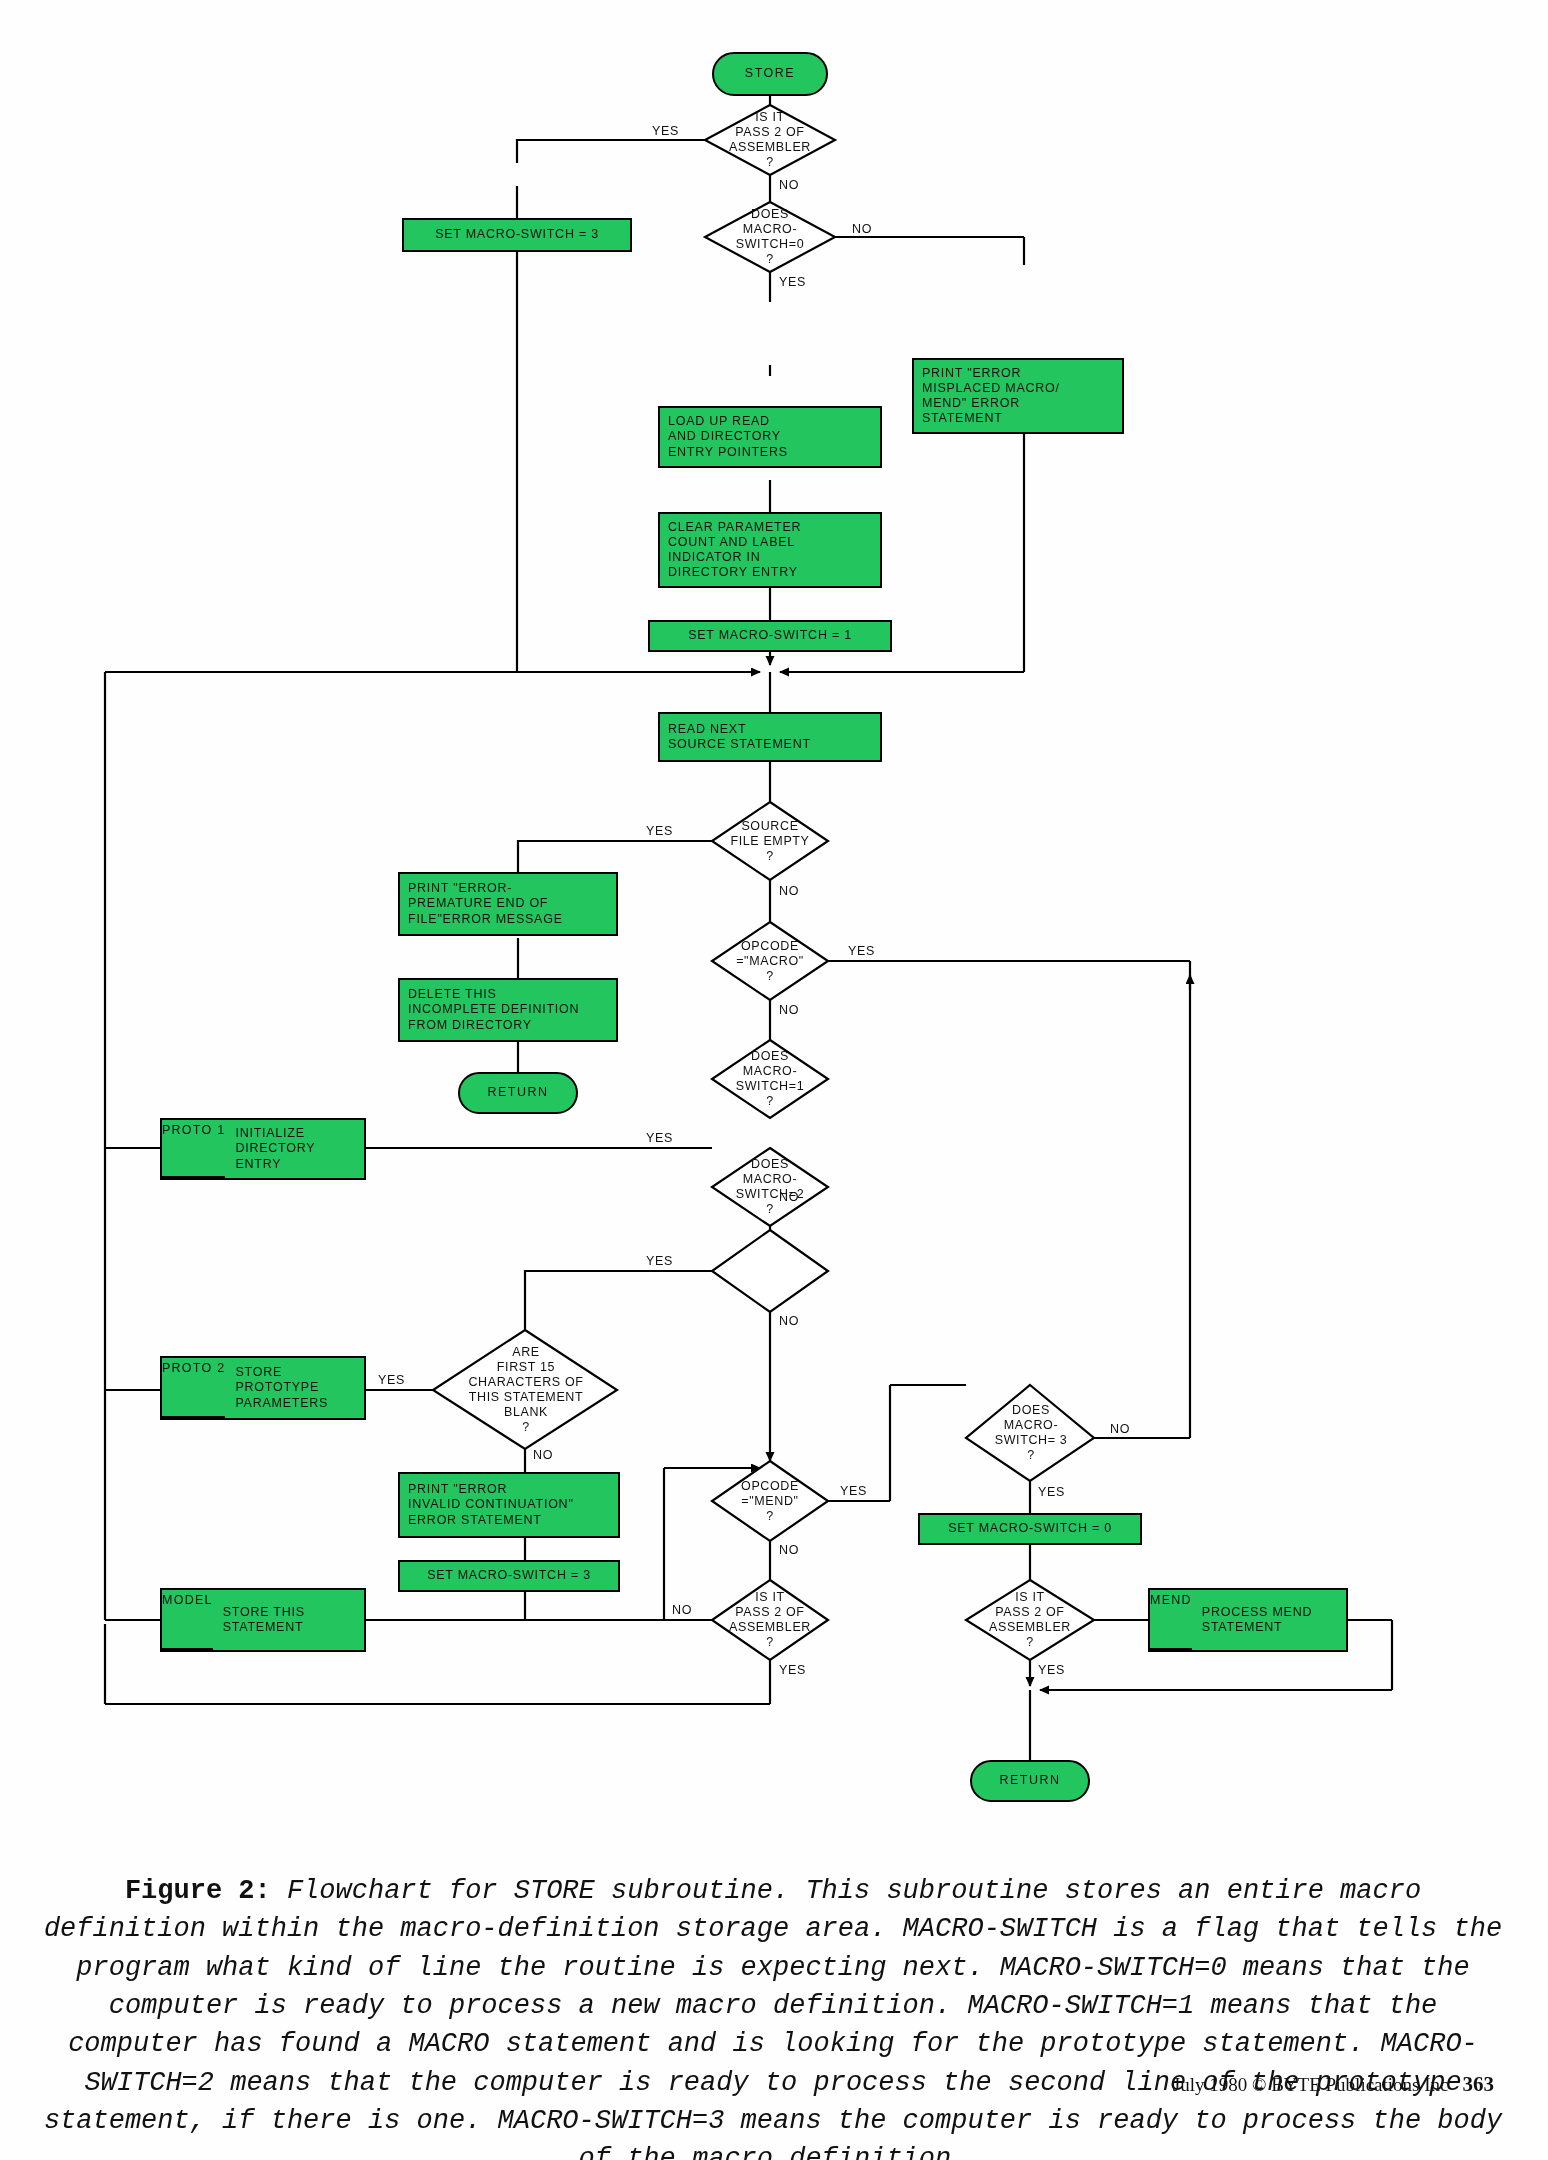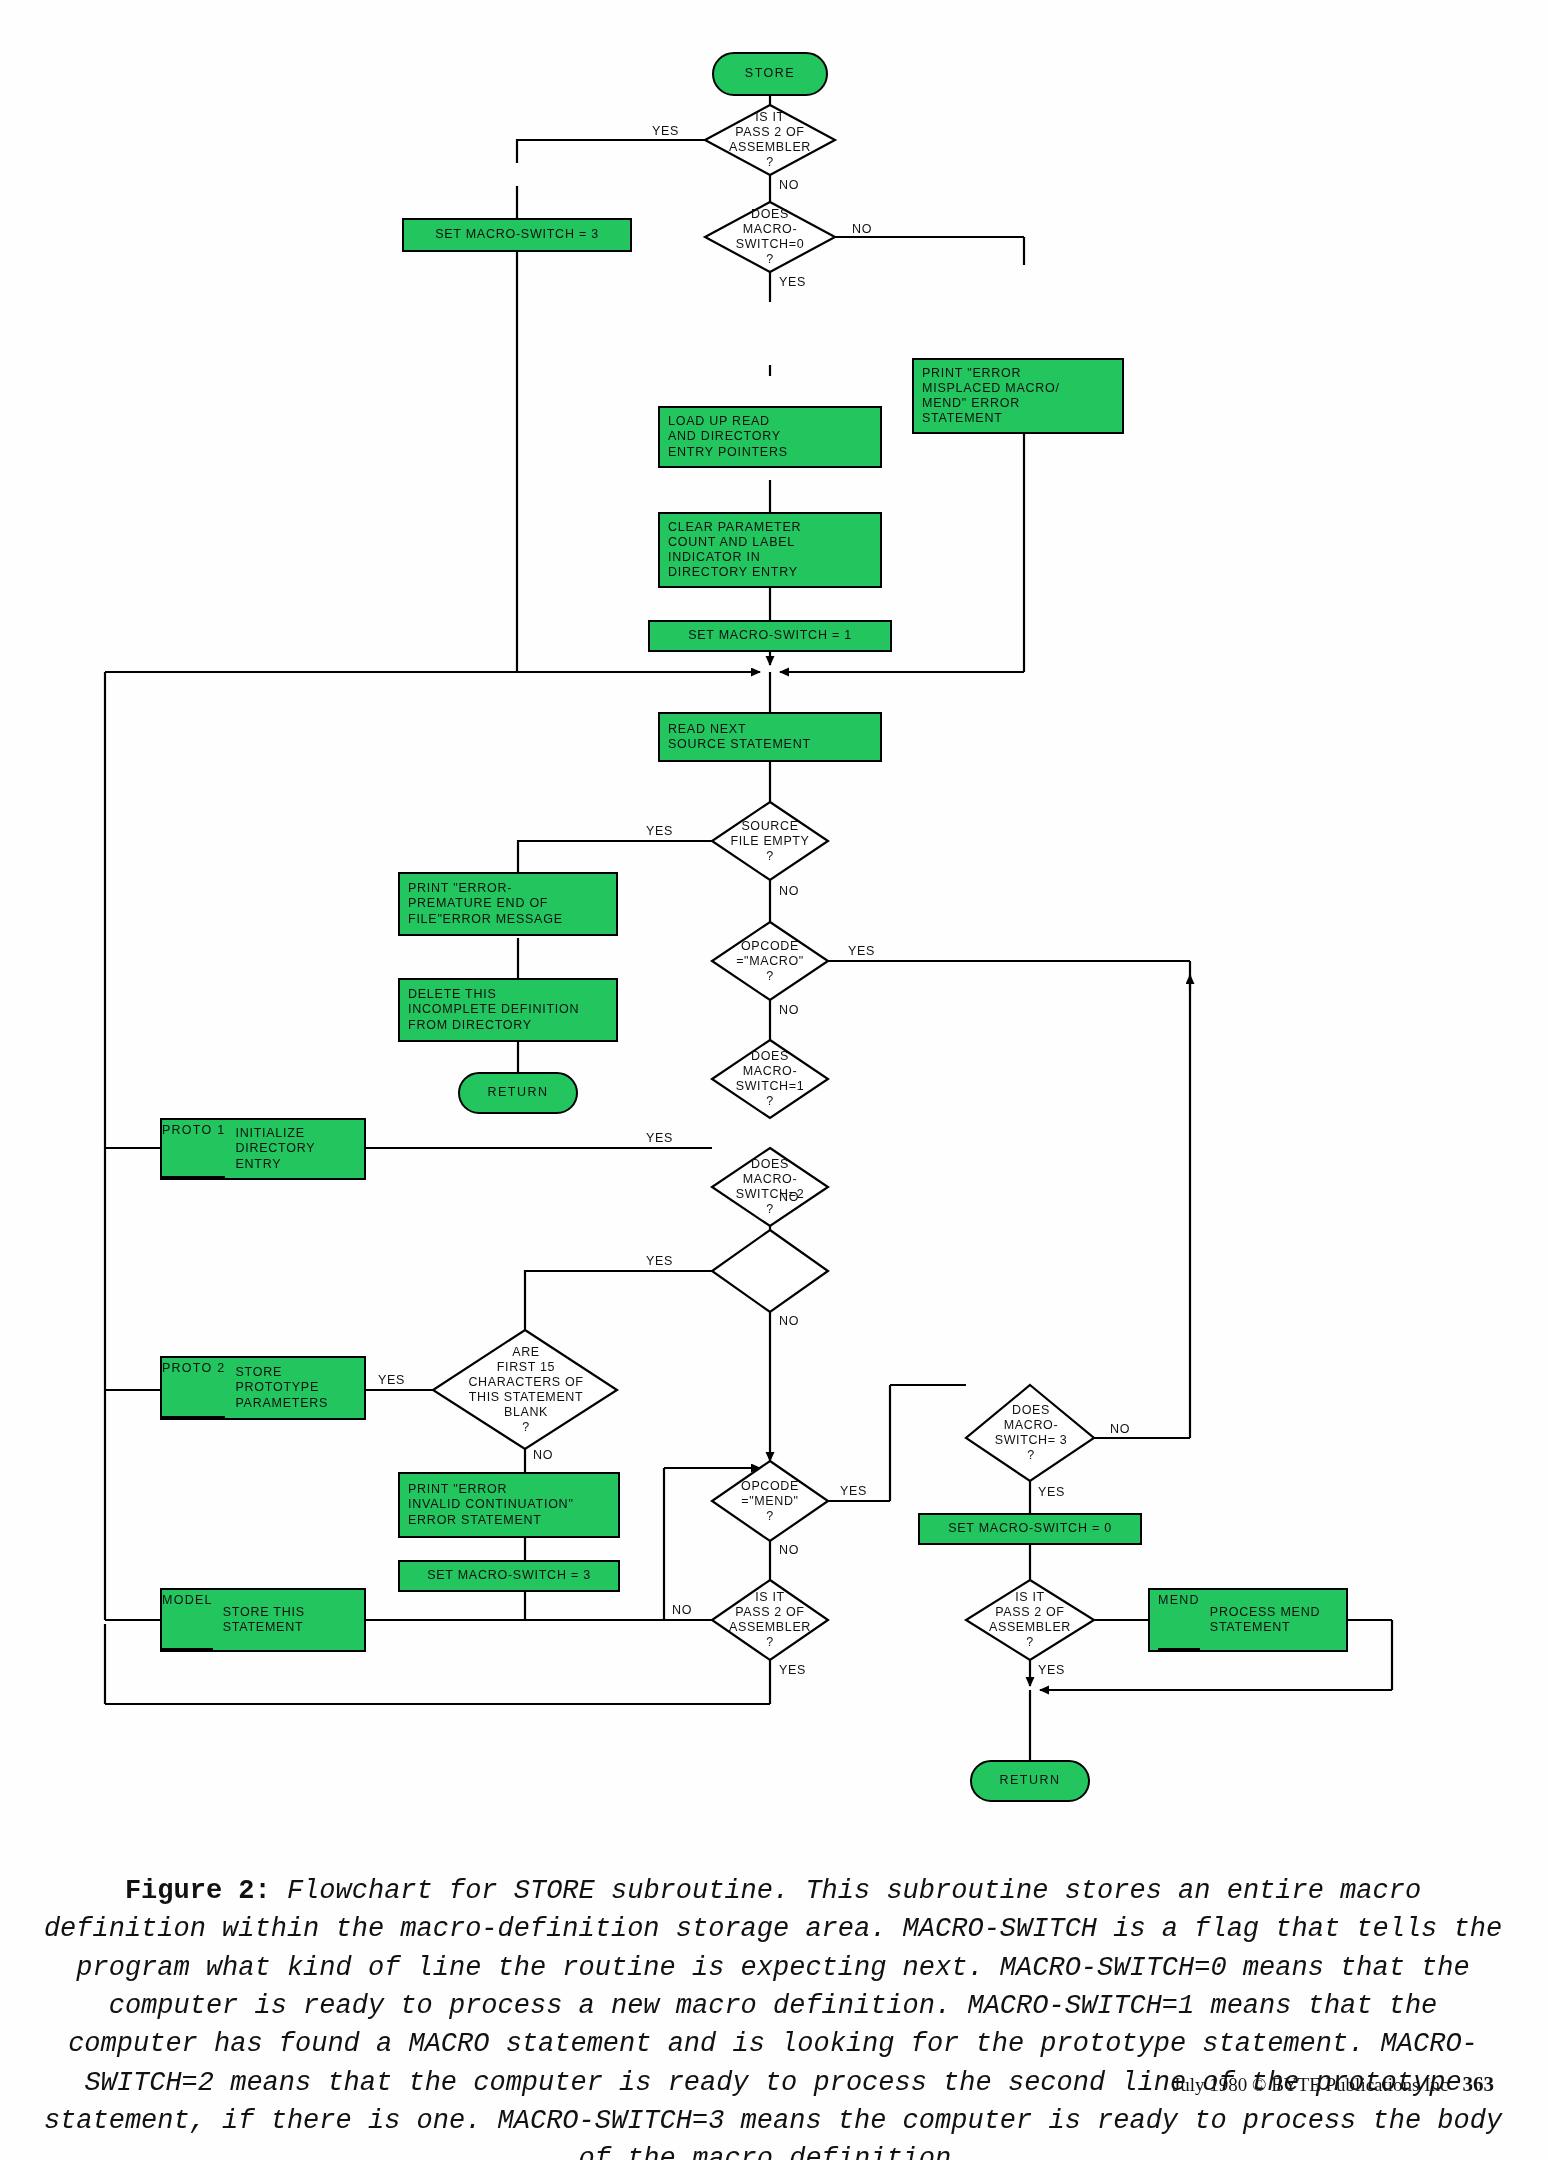--- a/index.html
+++ b/index.html
@@ -344,21 +344,21 @@
       <div class="nb-body">STORE PROTOTYPE
 PARAMETERS</div>
     </div>
 
     <div class="node namedbox" style="left:160px; top:1588px; width:206px; height:64px;">
       <div class="nb-title">MODEL</div>
       <div class="nb-body">STORE THIS
 STATEMENT</div>
     </div>
 
-    <div class="node namedbox" style="left:1148px; top:1588px; width:200px; height:64px;padding-left:8px;">
+    <div class="node namedbox" style="left:1148px; top:1588px; width:200px; height:64px;">
       <div class="nb-title">MEND</div>
       <div class="nb-body">PROCESS MEND
 STATEMENT</div>
     </div>
 
     <div class="diamond" style="left:700px; top:100px; width:140px; height:80px;">
       <span>IS IT
 PASS 2 OF
 ASSEMBLER
 ?</span>

